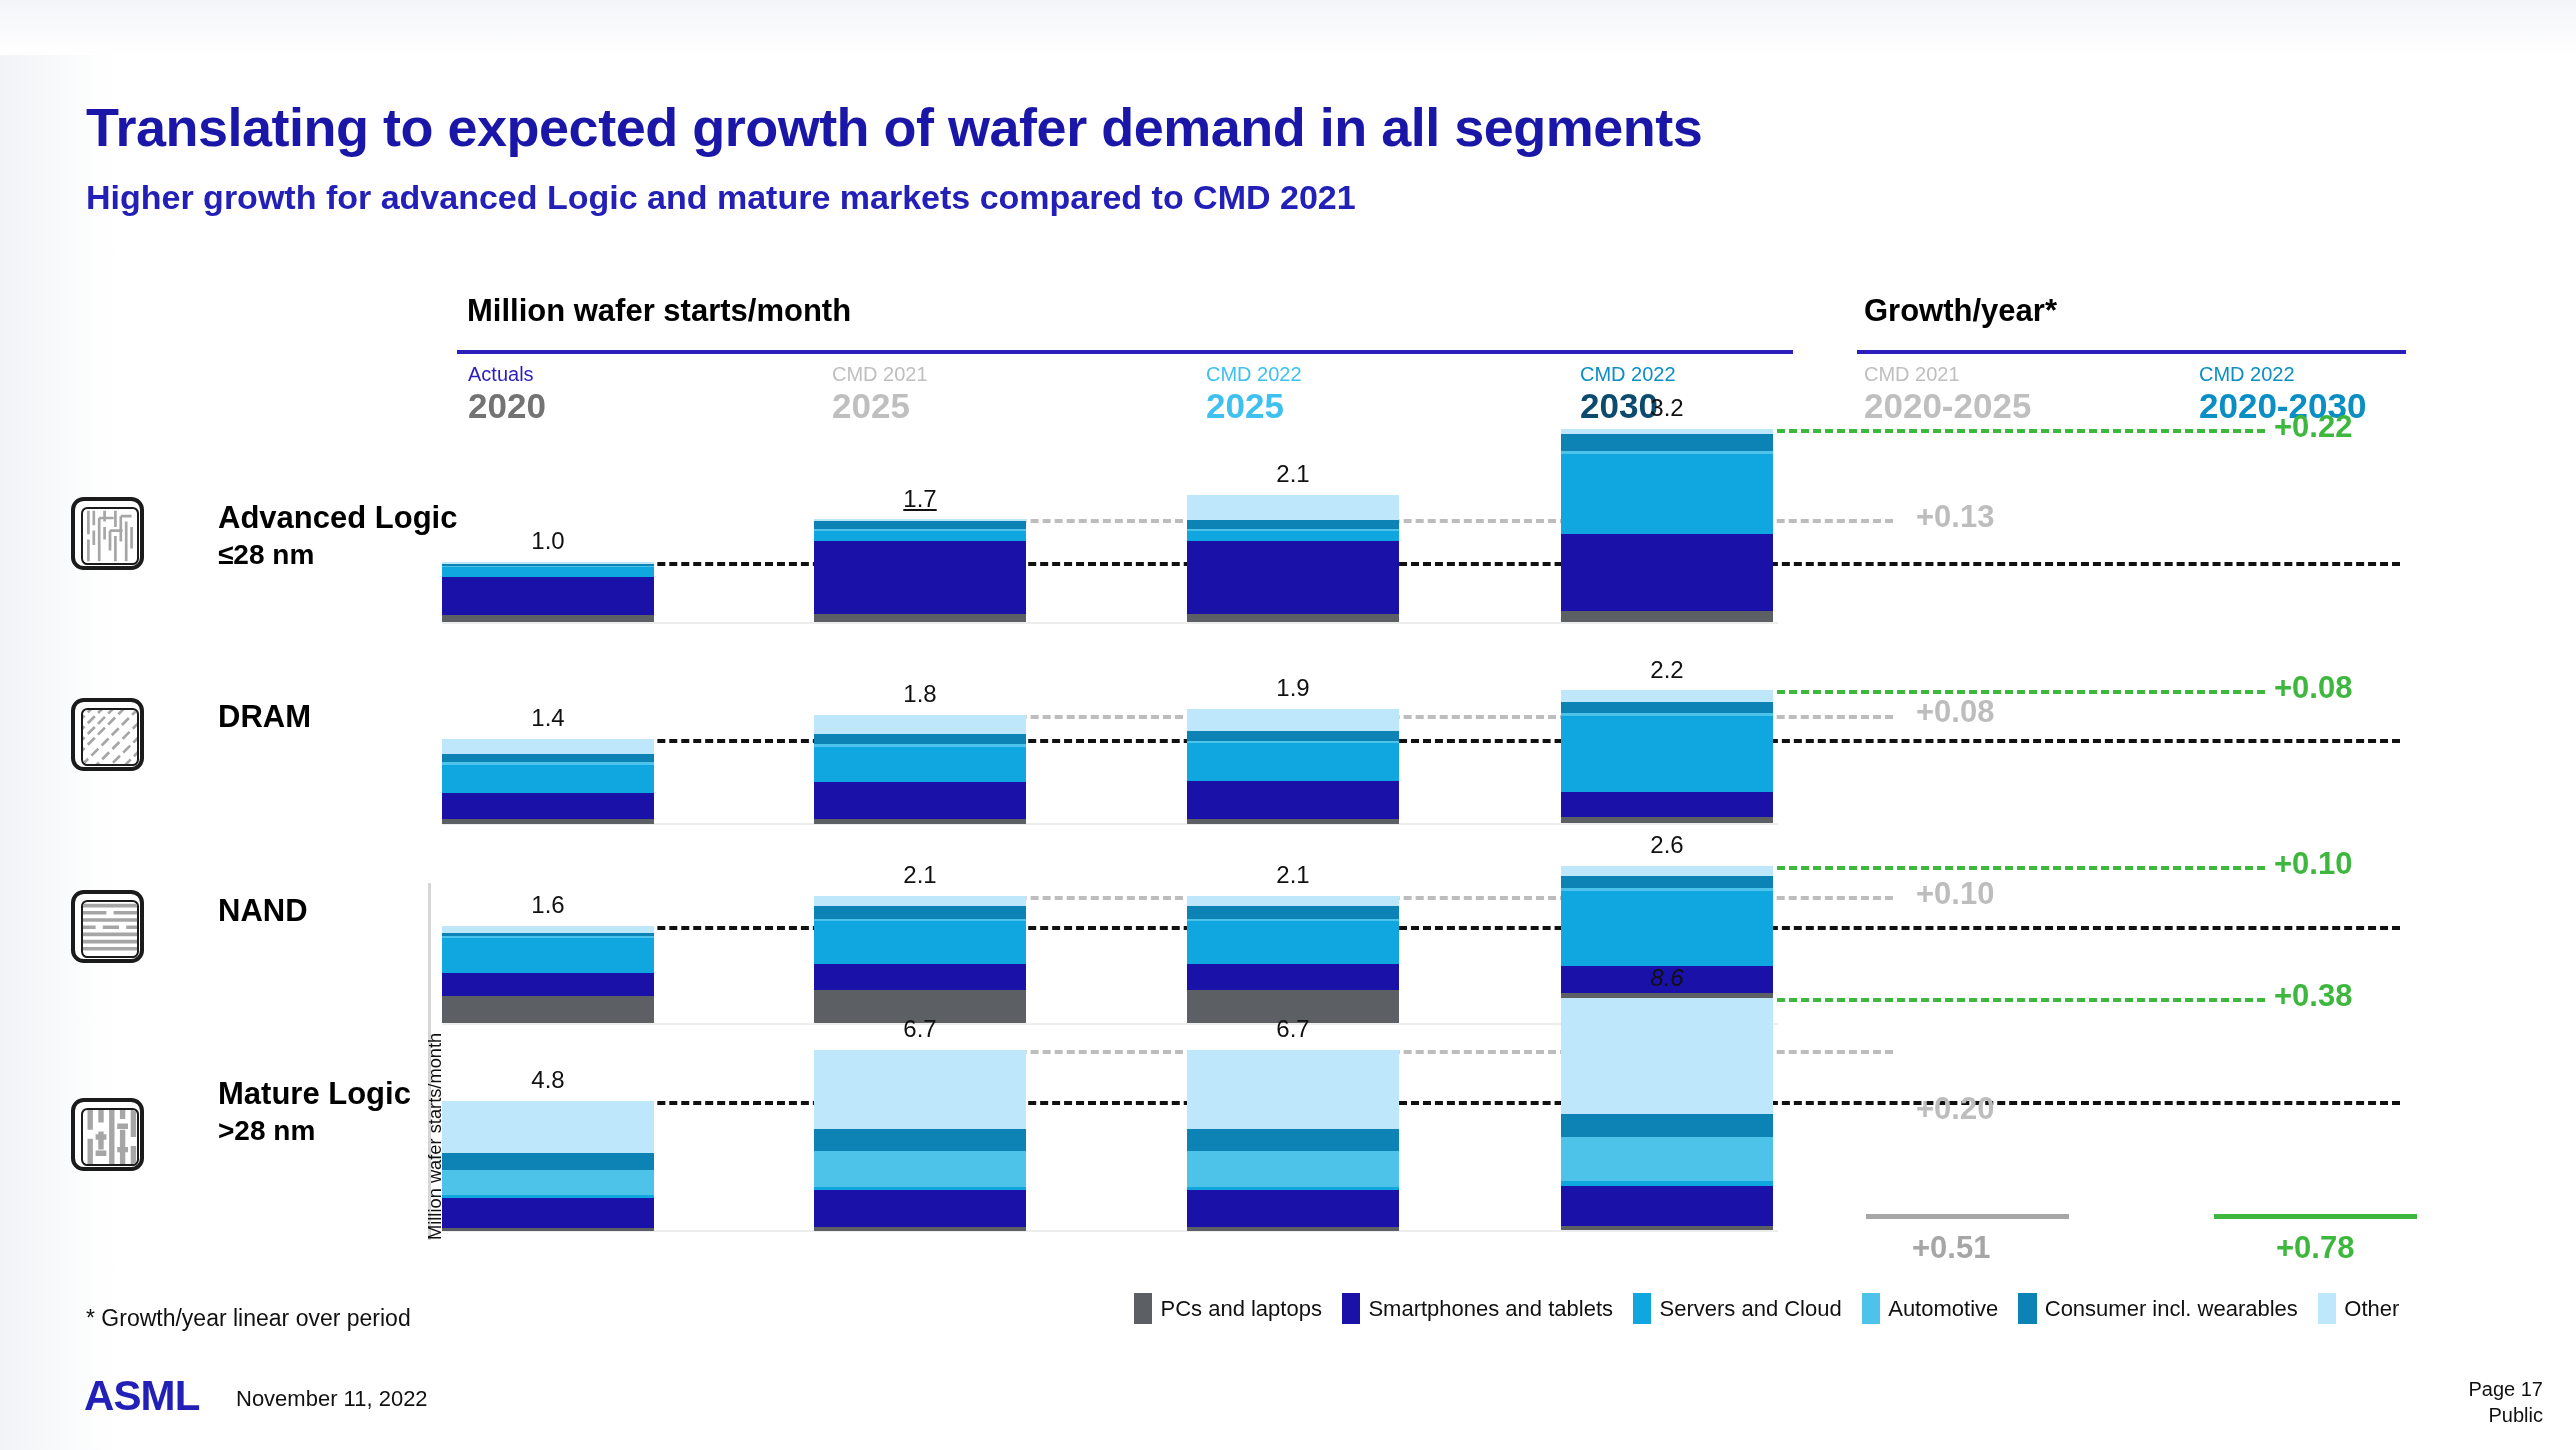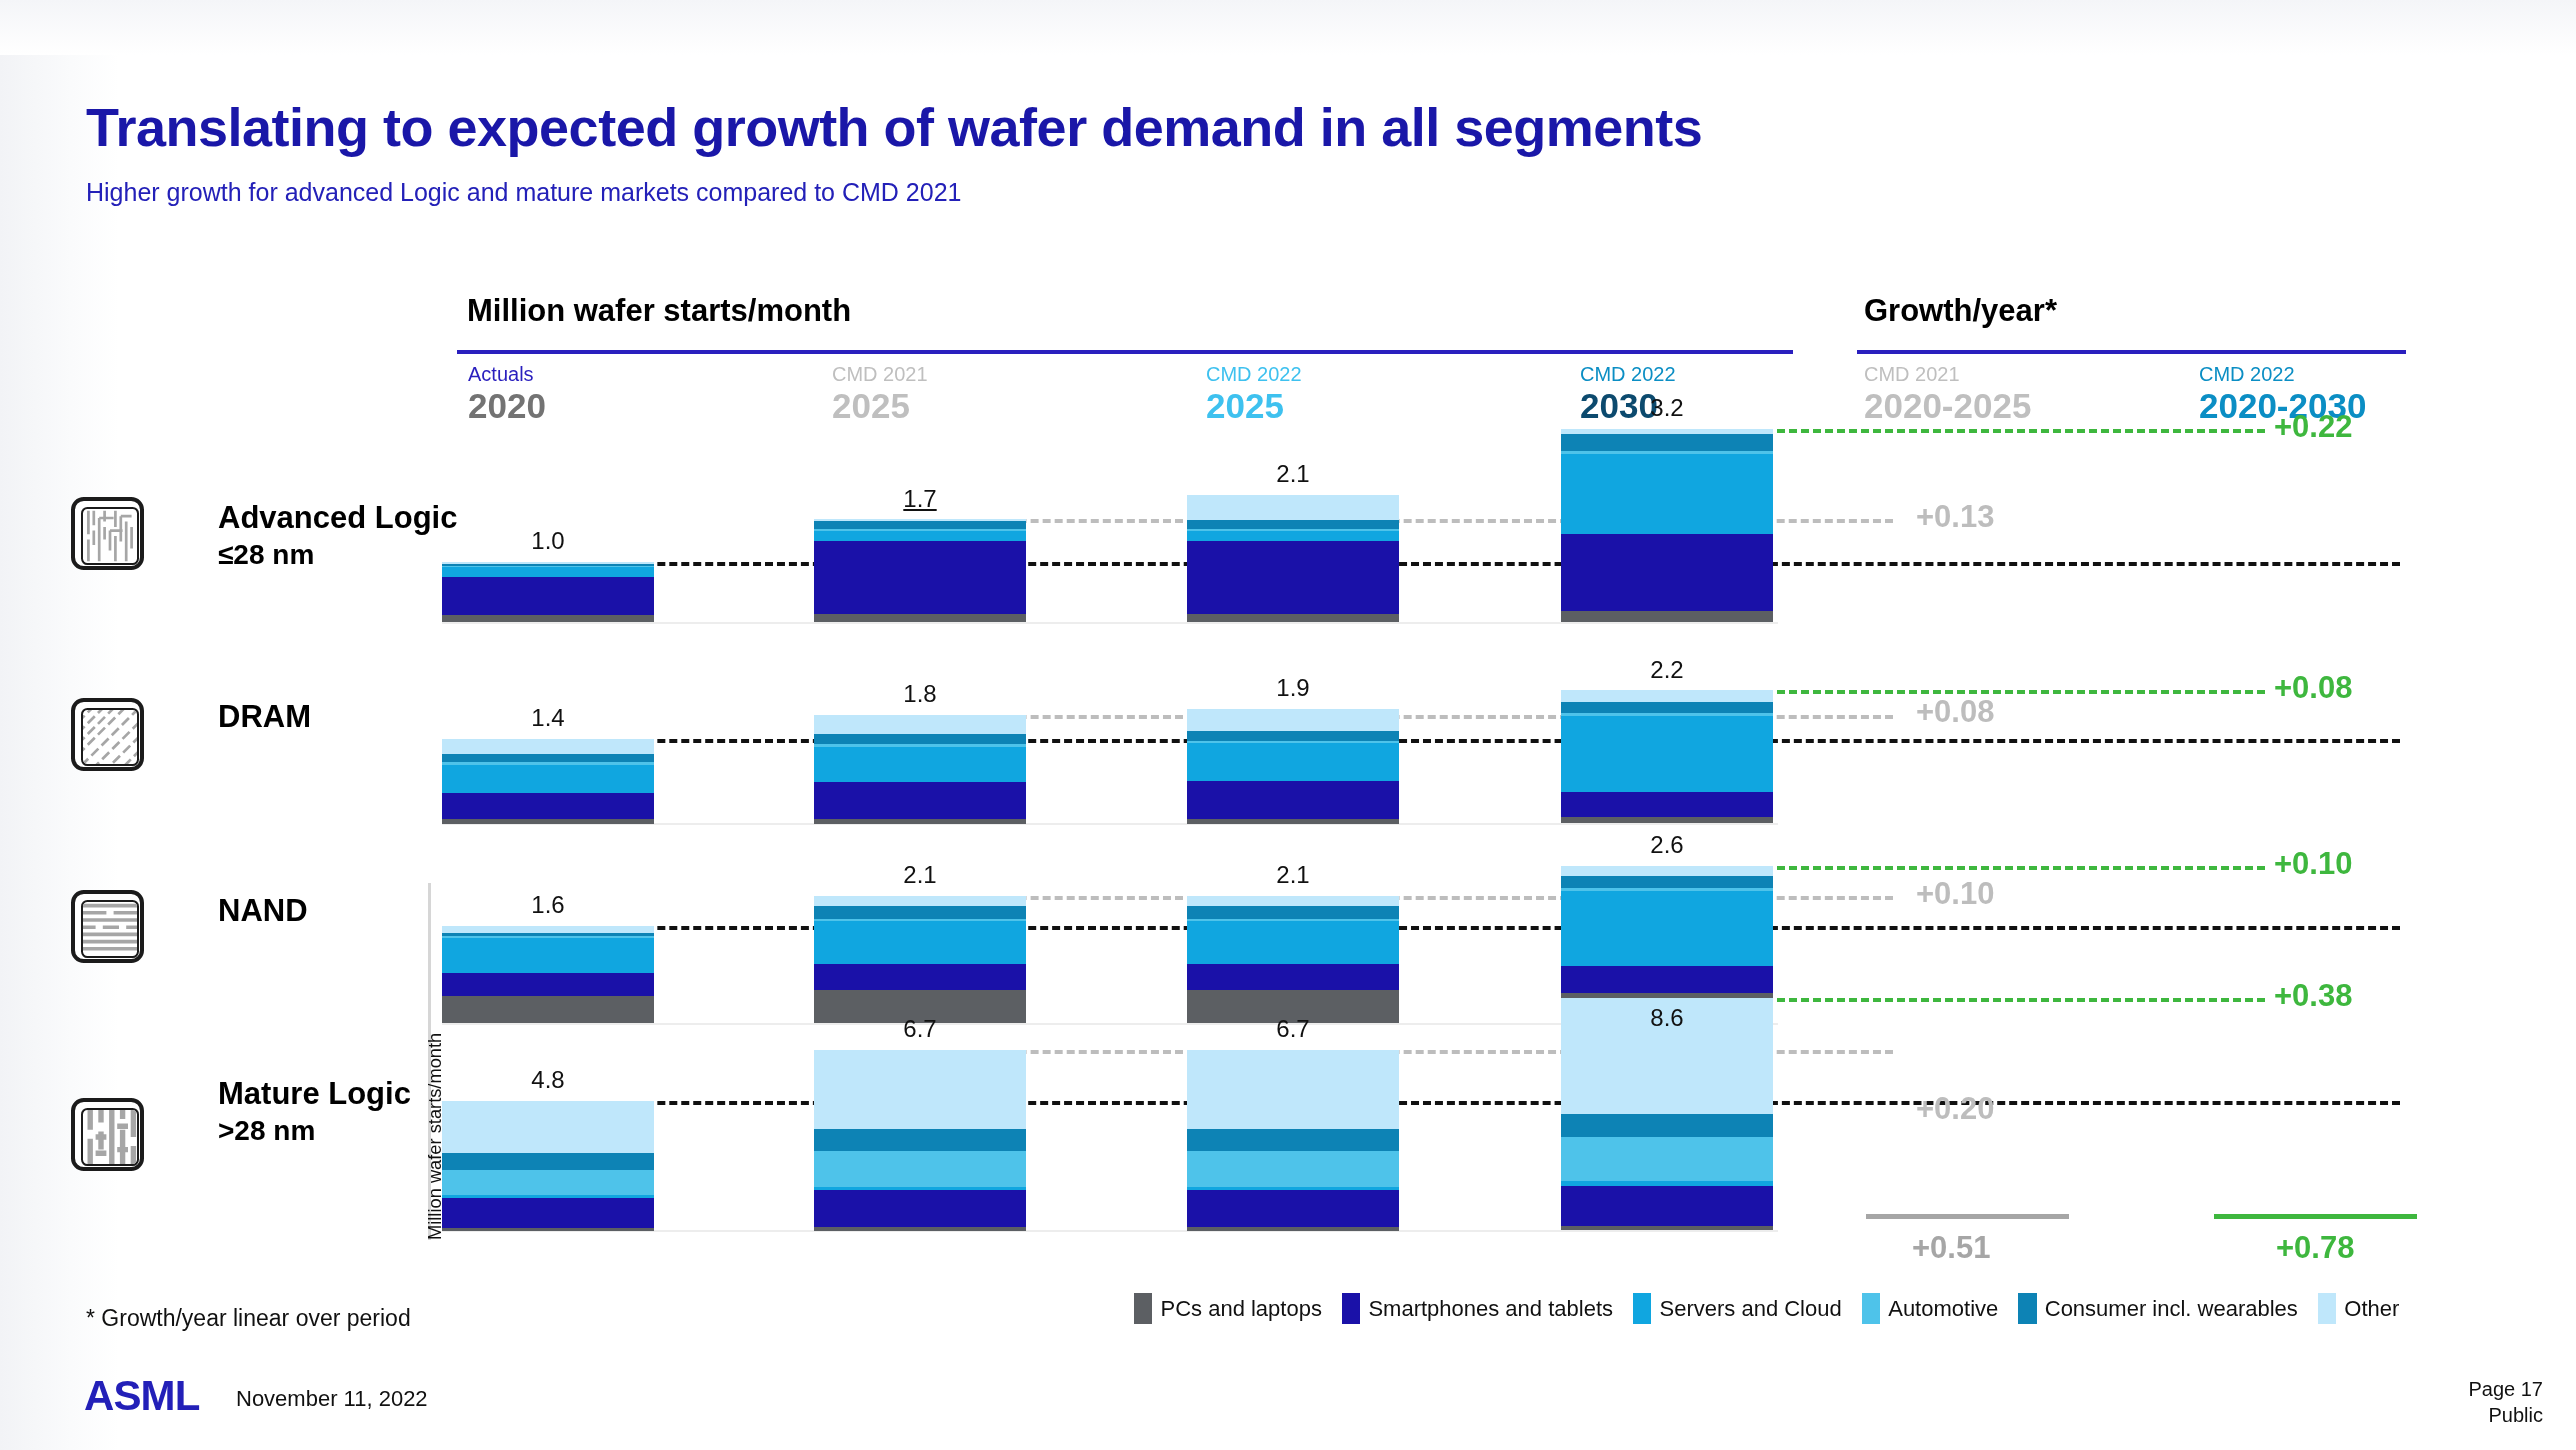--- a/index.html
+++ b/index.html
@@ -12,21 +12,21 @@
   }
   .slide{position:absolute;inset:0;background:#fff;}
   
   .wash{position:absolute;left:0;top:0;width:119px;height:1451px;
         background:linear-gradient(90deg,#f2f3f6 0%, #fafbfc 60%, #ffffff 100%);}
   .washtop{position:absolute;left:0;top:0;width:2576px;height:55px;
         background:linear-gradient(180deg,#f4f5f8 0%, #ffffff 100%);}
 
   .title{position:absolute;left:86px;top:96px;font-size:54px;font-weight:bold;
          color:#1a17a8;letter-spacing:-0.5px;white-space:nowrap;}
-  .subtitle{position:absolute;left:86px;top:178px;font-size:25px;font-weight:normal;
+  .subtitle{position:absolute;left:86px;top:178px;font-size:34px;font-weight:bold;
          color:#2320b8;white-space:nowrap;}
 
   .sec-head{position:absolute;font-size:31px;font-weight:bold;color:#000;}
   .rule{position:absolute;height:3.7px;background:#2a1fbe;}
 
   .colhead{position:absolute;text-align:left;}
   .colhead .cmd{font-size:20px;line-height:24px;}
   .colhead .yr{font-size:35px;font-weight:bold;line-height:40px;}
 
   .rowlabel{position:absolute;font-size:31px;font-weight:bold;color:#000;line-height:37px;}
@@ -320,21 +320,21 @@
       </div>
       <div class="barval" style="left: 1187px; top: 1015px;">6.7</div>
       <div class="bar" style="left: 1561px; top: 998px; height: 232px;">
         <div class="seg" style="height: 1.86047%; background: rgb(92, 95, 99);"></div>
         <div class="seg" style="height: 17.2093%; background: rgb(26, 17, 168);"></div>
         <div class="seg" style="height: 2.09302%; background: rgb(16, 166, 224);"></div>
         <div class="seg" style="height: 18.8372%; background: rgb(78, 195, 234);"></div>
         <div class="seg" style="height: 10%; background: rgb(13, 131, 181);"></div>
         <div class="seg" style="height: 50%; background: rgb(191, 231, 251);"></div>
       </div>
-      <div class="barval" style="left: 1561px; top: 1004px;">8.6</div>
+      <div class="barval" style="left: 1561px; top: 964px; font-style: italic;">8.6</div>
     </div>
 
   <div class="solidline" style="left:1866px;top:1214px;width:203px;background:#a6a6a6;"></div>
   <div class="gval" style="left:1912px;top:1230px;color:#a6a6a6;">+0.51</div>
   <div class="solidline" style="left:2214px;top:1214px;width:203px;background:#3eb73e;"></div>
   <div class="gval" style="left:2276px;top:1230px;color:#3eb73e;">+0.78</div>
 
   <div class="source" style="top:1305px;">* Growth/year linear over period</div>
 
   <div class="legend" id="legend" style="left:1134px;top:1293px;">

